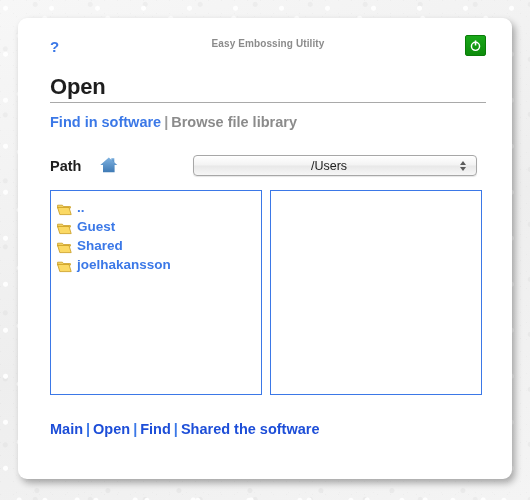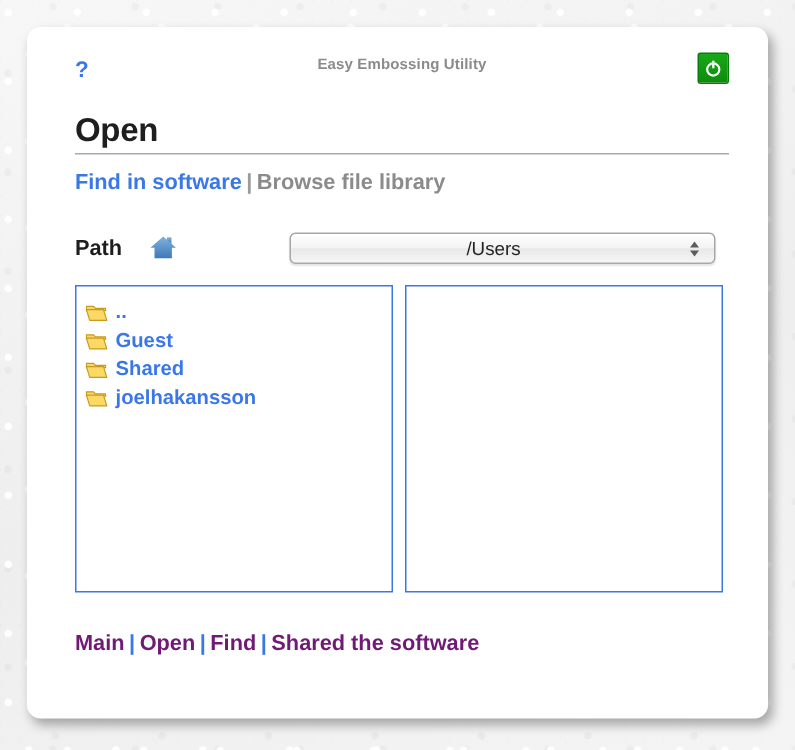--- a/index.html
+++ b/index.html
@@ -227,21 +227,21 @@
   }
 
   
   .footer-nav {
     margin-top: 26px;
     font-size: 14.5px;
     font-weight: bold;
     white-space: nowrap;
   }
   .footer-nav a {
-    color: #701a75;
+    color: #1d4ed8;
     text-decoration: none;
     cursor: pointer;
   }
   .footer-nav .sep {
     color: #3b78e7;
     padding: 0 3px;
   }
 </style>
 </head>
 <body>

